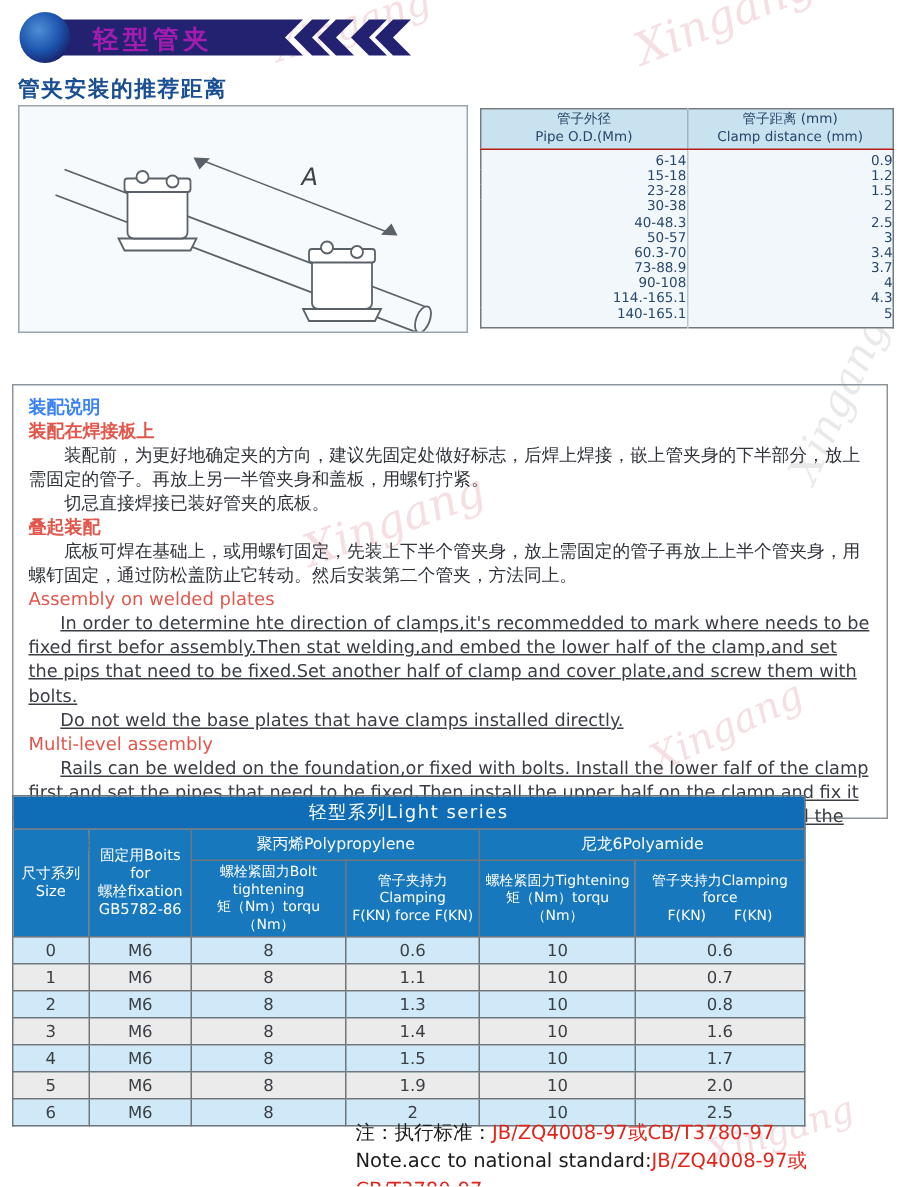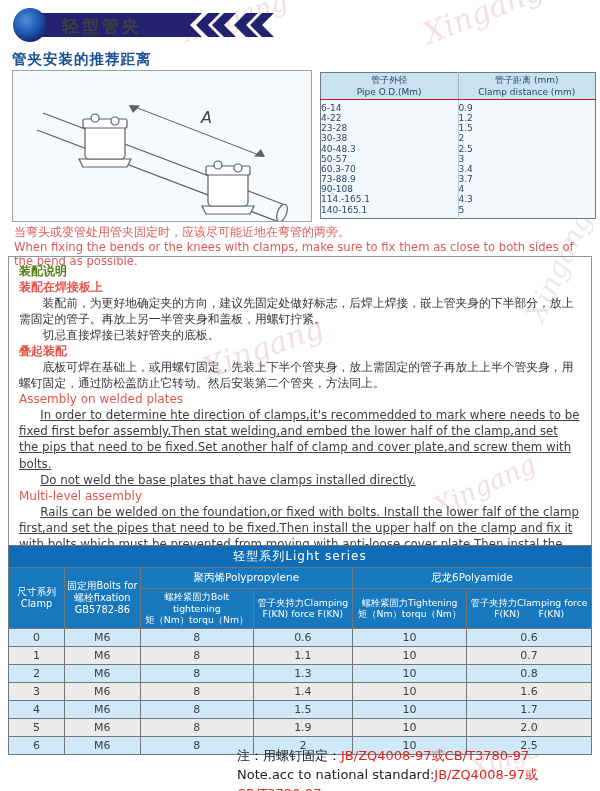--- a/index.html
+++ b/index.html
@@ -7,54 +7,54 @@
   body { font-family:"DejaVu Sans","Liberation Sans",sans-serif; }
   .page { position:relative; width:600px; height:791px; background:#ffffff; overflow:hidden; }
 
   
   .wm { position:absolute; font-family:"DejaVu Serif","Liberation Serif",serif; font-style:italic; pointer-events:none; user-select:none; }
   .wm.pink { color:rgba(224,150,160,0.30); }
   .wm.gray { color:rgba(175,175,175,0.28); }
 
   
   .banner { position:absolute; left:6px; top:4px; width:300px; height:42px; }
-  .banner-text { position:absolute; left:56px; top:11px; color:#404040; font-weight:bold; font-size:17px; letter-spacing:3px; }
+  .banner-text { position:absolute; left:56px; top:11px; color:#a21caf; font-weight:bold; font-size:17px; letter-spacing:3px; }
 
   
   .sec-title { position:absolute; left:12px; top:50px; font-size:14.5px; font-weight:bold; color:#1b4f93; letter-spacing:1px; }
 
   
   .figure-box { position:absolute; left:12px; top:70px; width:300px; height:152px; background:#f7fafc; border:1px solid #9aa4ab; }
 
   
   .dist-wrap { position:absolute; left:320px; top:72px; width:276px; }
   table.dist { width:100%; border-collapse:collapse; table-layout:fixed; background:#f1f7fb; border:1px solid #707a80; }
   table.dist th { background:#c9e2f0; color:#27476b; font-weight:normal; font-size:9px; line-height:11.5px; padding:2px 0 1px; border-bottom:1px solid #b91c1c; }
   table.dist th .l { display:block; }
   table.dist th:first-child { border-right:1px solid #9fb4c0; }
-  table.dist td { color:#27476b; font-size:9px; line-height:10.15px; text-align:left; }
+  table.dist td { color:#27476b; font-size:9px; line-height:10.15px; text-align:right; }
   table.dist td:first-child { border-right:1px solid #b9c9d3; }
   table.dist tbody tr:first-child td { padding-top:3px; }
   table.dist tbody tr:last-child td { padding-bottom:3px; }
 
   
   .caption { position:absolute; left:14px; top:225px; width:580px; color:#e05a5a; }
   .caption .cn { font-size:12px; line-height:15px; }
   .caption .en { font-size:11.6px; line-height:14px; }
 
   
   .asm-box { position:absolute; left:8px; top:256px; width:584px; height:290px; border:1px solid #8d959b; padding:6px 10px 0 10px; }
-  .asm-box .h-blue { color:#4d7c0f; font-weight:bold; font-size:12px; line-height:16px; }
+  .asm-box .h-blue { color:#3b82f6; font-weight:bold; font-size:12px; line-height:16px; }
   .asm-box .h-red { color:#e2574c; font-weight:bold; font-size:12px; line-height:16px; }
   .asm-box .h-red-en { color:#e2574c; font-size:12px; line-height:16px; }
   .asm-box p.cn { color:#30343a; font-size:11.8px; line-height:16px; text-indent:2em; }
   .asm-box p.en { color:#3a3e44; font-size:11.8px; line-height:16.2px; text-indent:1.8em;text-decoration:underline; }
 
   
-  .series-wrap { position:absolute; left:8px; top:545px; width:584px; }
+  .series-wrap { position:absolute; left:8px; top:530px; width:529px; }
   table.series { width:100%; border-collapse:collapse; table-layout:fixed; }
   table.series th, table.series td { border:1px solid #6f777c; }
   table.series .title-row th { background:#0e6db6; color:#fff; font-weight:normal; font-size:12px; padding:2px 0; letter-spacing:1px; }
   table.series thead th { background:#1878bd; color:#fff; font-weight:normal; text-align:center; vertical-align:middle; }
   table.series thead .grp { font-size:10.5px; padding:3px 0; }
   table.series thead .sub { font-size:9.3px; line-height:11.5px; padding:2px 0; }
   table.series thead .span2 { font-size:9.8px; line-height:12px; }
   table.series thead th .l { display:block; }
   table.series td { text-align:center; color:#3c4045; font-size:11px; padding:2px 0; }
   table.series tbody tr.alt-blue td { background:#cfe9f8; }
@@ -146,21 +146,21 @@
             <span class="l">Clamp distance (mm)</span>
           </th>
         </tr>
       </thead>
       <tbody>
           <tr>
             <td>6-14</td>
             <td>0.9</td>
           </tr>
           <tr>
-            <td>4-22</td>
+            <td>15-18</td>
             <td>1.2</td>
           </tr>
           <tr>
             <td>23-28</td>
             <td>1.5</td>
           </tr>
           <tr>
             <td>30-38</td>
             <td>2</td>
           </tr>
@@ -189,24 +189,20 @@
             <td>4.3</td>
           </tr>
           <tr>
             <td>140-165.1</td>
             <td>5</td>
           </tr>
         </tbody>
     </table>
   </div>
 
-  <div class="caption">
-    <div class="cn">当弯头或变管处用管夹固定时，应该尽可能近地在弯管的两旁。</div>
-    <div class="en">When fixing the bends or the knees with clamps, make sure to fix them as close to both sides of the bend as possible.</div>
-  </div>
 
   <div class="asm-box">
     <div class="h-blue">装配说明</div>
     <div class="h-red">装配在焊接板上</div>
     <p class="cn">装配前，为更好地确定夹的方向，建议先固定处做好标志，后焊上焊接，嵌上管夹身的下半部分，放上需固定的管子。再放上另一半管夹身和盖板，用螺钉拧紧。</p>
     <p class="cn">切忌直接焊接已装好管夹的底板。</p>
     <div class="h-red">叠起装配</div>
     <p class="cn">底板可焊在基础上，或用螺钉固定，先装上下半个管夹身，放上需固定的管子再放上上半个管夹身，用螺钉固定，通过防松盖防止它转动。然后安装第二个管夹，方法同上。</p>
     <div class="h-red-en">Assembly on welded plates</div>
     <p class="en">In order to determine hte direction of clamps,it's recommedded to mark where needs to be fixed first befor assembly.Then stat welding,and embed the lower half of the clamp,and set the pips that need to be fixed.Set another half of clamp and cover plate,and screw them with bolts.</p>
@@ -225,21 +221,21 @@
           <col style="width:19.6%">
           <col style="width:21.4%">
       </colgroup>
       <thead>
         <tr class="title-row">
           <th colspan="6">轻型系列Light series</th>
         </tr>
         <tr>
           <th rowspan="2" class="sub span2">
             <span class="l">尺寸系列</span>
-            <span class="l">Clamp</span>
+            <span class="l">Size</span>
           </th>
           <th rowspan="2" class="sub span2">
             <span class="l">固定用Boits for</span>
             <span class="l">螺栓fixation</span>
             <span class="l">GB5782-86</span>
           </th>
           <th colspan="2" class="grp">聚丙烯Polypropylene</th>
           <th colspan="2" class="grp">尼龙6Polyamide</th>
         </tr>
         <tr>
@@ -317,20 +313,20 @@
             <td>2</td>
             <td>10</td>
             <td>2.5</td>
           </tr>
         </tbody>
     </table>
   </div>
 
   <div class="notes">
     <div class="line">
-      <span>注：用螺钉固定：</span><span class="red">JB/ZQ4008-97或CB/T3780-97</span>
+      <span>注：执行标准：</span><span class="red">JB/ZQ4008-97或CB/T3780-97</span>
     </div>
     <div class="line">
       <span>Note.acc to national standard:</span><span class="red">JB/ZQ4008-97或CB/T3780-97</span>
     </div>
   </div>
 
 </div>
 
 </body></html>

